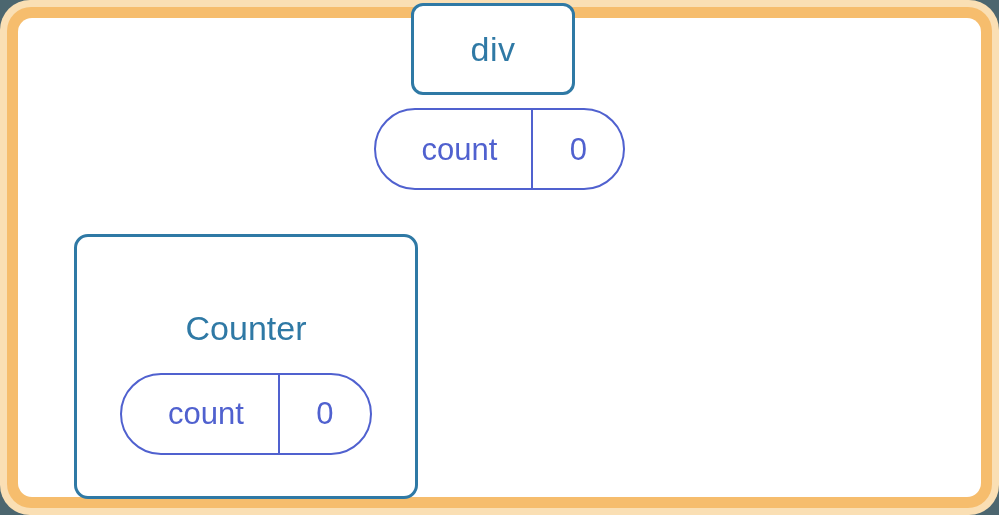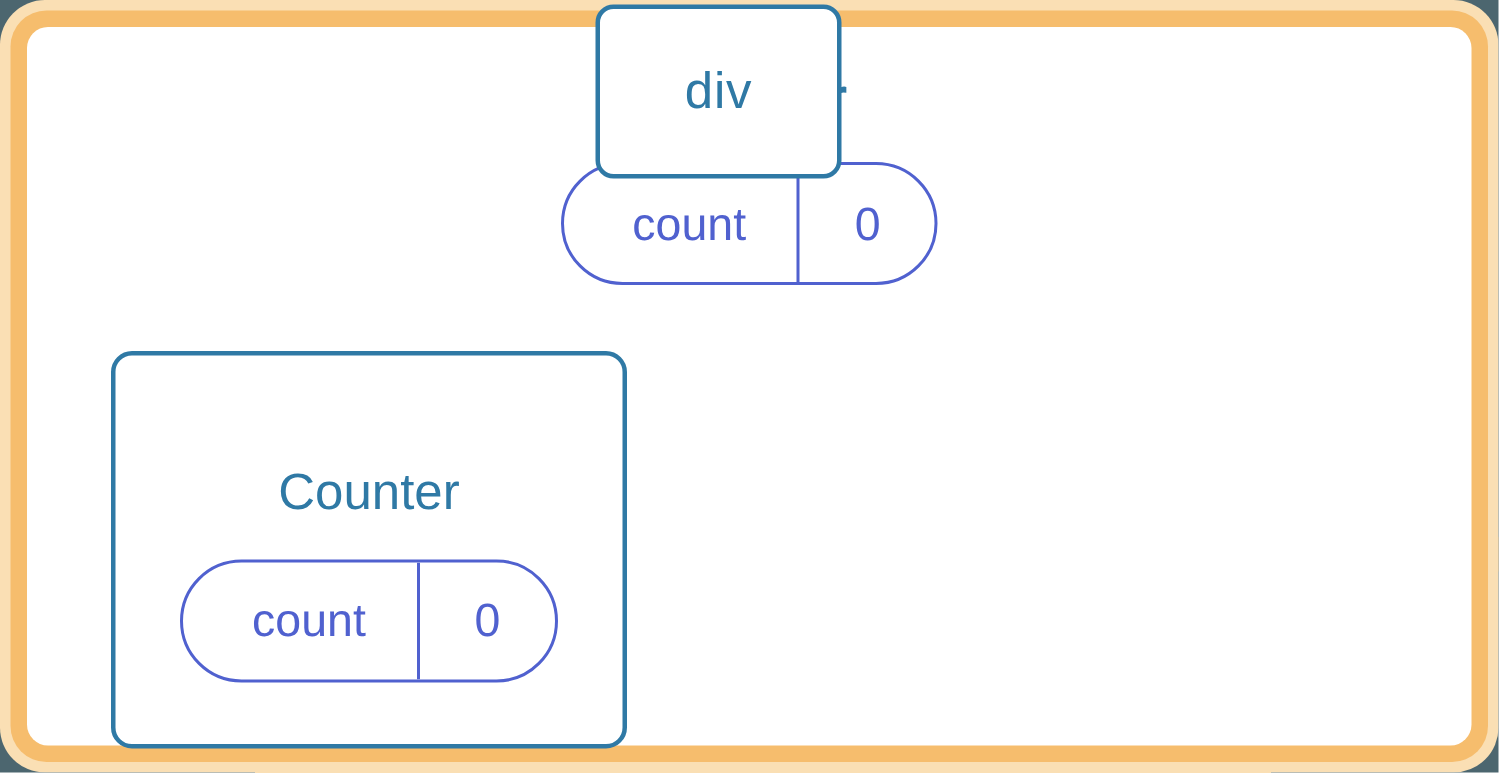--- a/index.html
+++ b/index.html
@@ -19,21 +19,21 @@
     background:#ffffff;
     box-sizing:border-box;
     display:flex;
     flex-direction:column;
     align-items:center;
     justify-content:center;
   }
 
   
   #node-div{
-    left:397px;top:3px;width:164px;height:116px;
+    left:411px;top:3px;width:164px;height:92px;
     border:3px solid #2f79a5;
     border-radius:12px;
     z-index:6;
   }
   #node-div .node-title{
     font-size:34px;color:#2f79a5;font-weight:400;letter-spacing:.5px;
     line-height:1;
   }
 
   

